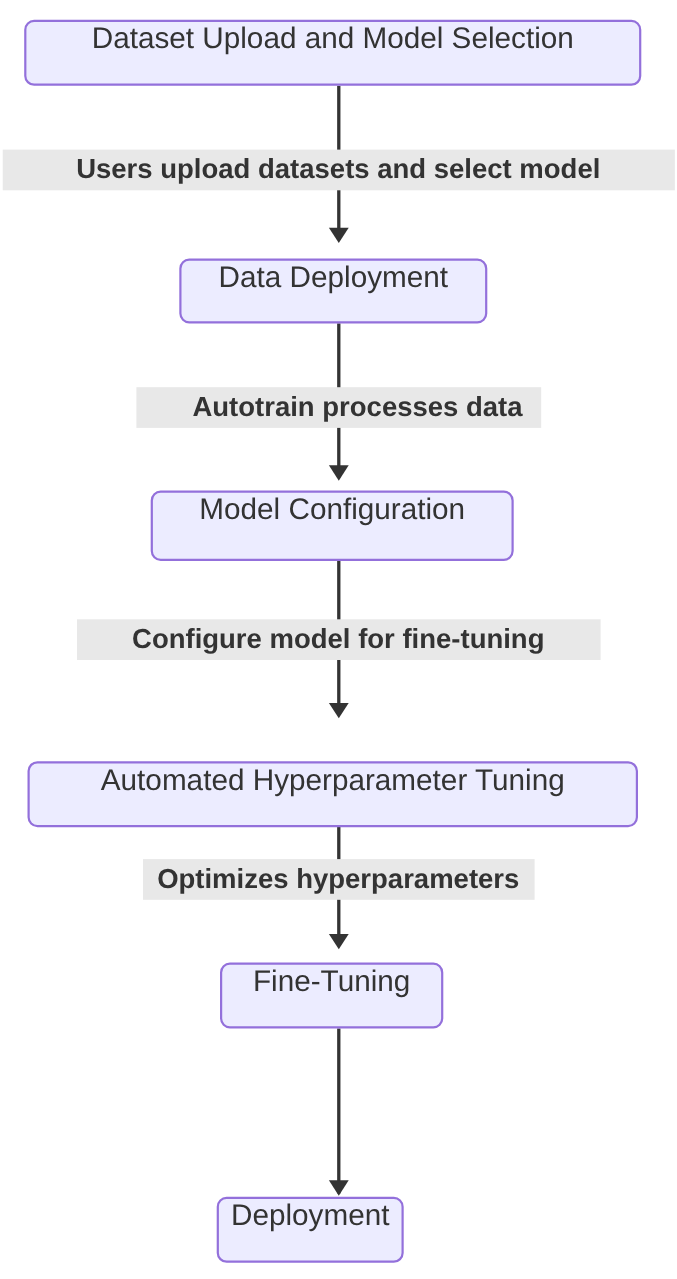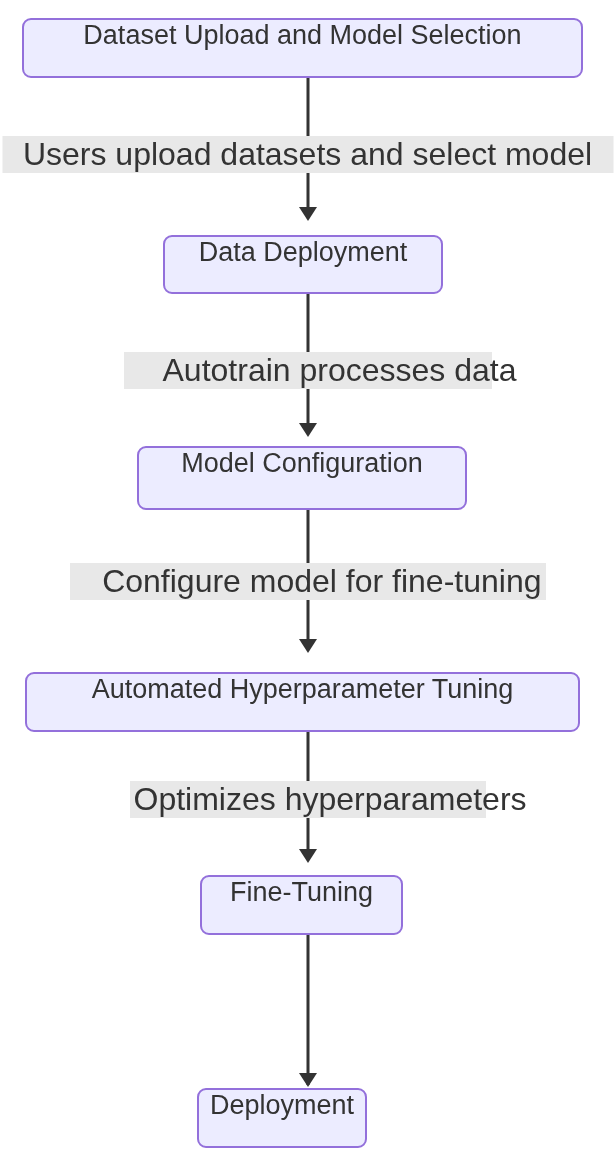--- a/index.html
+++ b/index.html
@@ -45,29 +45,30 @@
     border-top: 14px solid #333333;
     z-index: 2;
   }
 
   
   .edge-label {
     position: absolute;
     z-index: 3;
     background: #e8e8e8;
     color: #333333;
-    font-size: 32px;
+    font-size: 25px;
     line-height: 37px;
     height: 37px;
     white-space: nowrap;
     text-align: center;
     padding: 0 4px;
     box-sizing: border-box;
     transform: translateX(-50%);
     left: 50%;
+    font-weight: bold;
   }
 
   
   .node {
     position: absolute;
     z-index: 4;
     box-sizing: border-box;
     background: #ececff;
     border: 2px solid #9370db;
     border-radius: 9px;
@@ -92,21 +93,21 @@
 
   <div class="edge-line" style="top:78px; height:140px;"></div>
   <div class="edge-label" style="top:136px; width:611px;">Users upload datasets and select model</div>
   <div class="edge-arrow" style="top:207px;"></div>
 
   <div class="edge-line" style="top:294px; height:140px;"></div>
   <div class="edge-label" style="top:352px; width:368px;padding-left:39px;">Autotrain processes data</div>
   <div class="edge-arrow" style="top:423px;"></div>
 
   <div class="edge-line" style="top:510px; height:140px;"></div>
-  <div class="edge-label" style="top:563px; width:476px;text-align:right;">Configure model for fine-tuning</div>
+  <div class="edge-label" style="top:563px; width:476px;">Configure model for fine-tuning</div>
   <div class="edge-arrow" style="top:639px;"></div>
 
   <div class="edge-line" style="top:716px; height:144px;"></div>
   <div class="edge-label" style="top:781px; width:356px;">Optimizes hyperparameters</div>
   <div class="edge-arrow" style="top:849px;"></div>
 
   <div class="edge-line" style="top:935px; height:150px;"></div>
   <div class="edge-arrow" style="top:1073px;"></div>
 
   <div class="node" style="top:18px; left:22px; transform:none; width:561px; height:60px;">
@@ -114,21 +115,21 @@
   </div>
 
   <div class="node" style="top:235px; left:163px; transform:none; width:280px; height:59px;">
     <span class="node-label">Data Deployment</span>
   </div>
 
   <div class="node" style="top:446px; left:137px; transform:none; width:330px; height:64px;">
     <span class="node-label">Model Configuration</span>
   </div>
 
-  <div class="node" style="top:672px; left:25px; transform:none; width:555px; height:60px;">
+  <div class="node" style="top:692px; left:25px; transform:none; width:555px; height:60px;">
     <span class="node-label">Automated Hyperparameter Tuning</span>
   </div>
 
   <div class="node" style="top:875px; left:200px; transform:none; width:203px; height:60px;">
     <span class="node-label">Fine-Tuning</span>
   </div>
 
   <div class="node" style="top:1088px; left:197px; transform:none; width:170px; height:60px;">
     <span class="node-label">Deployment</span>
   </div>

